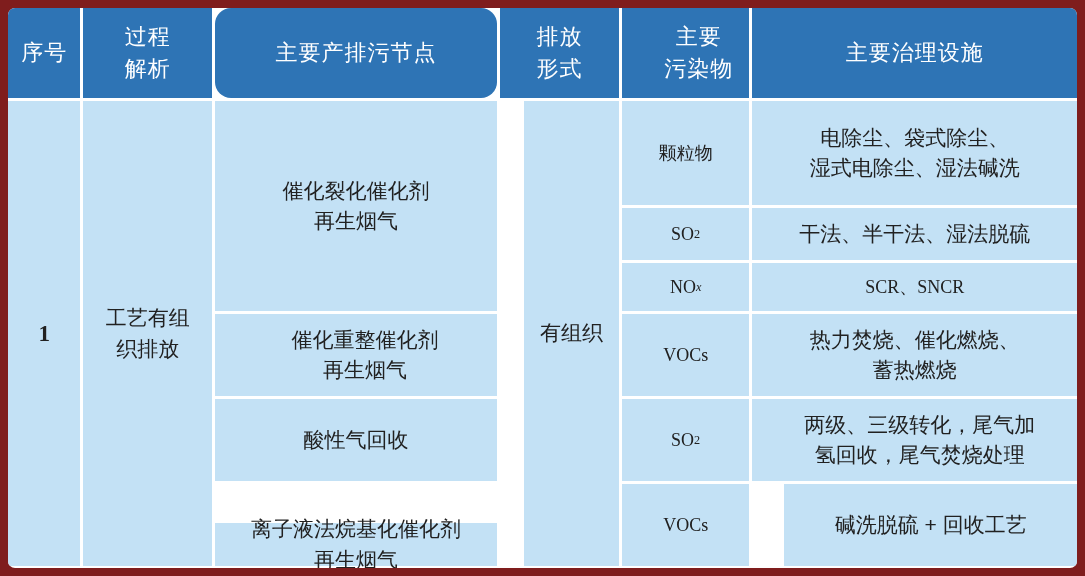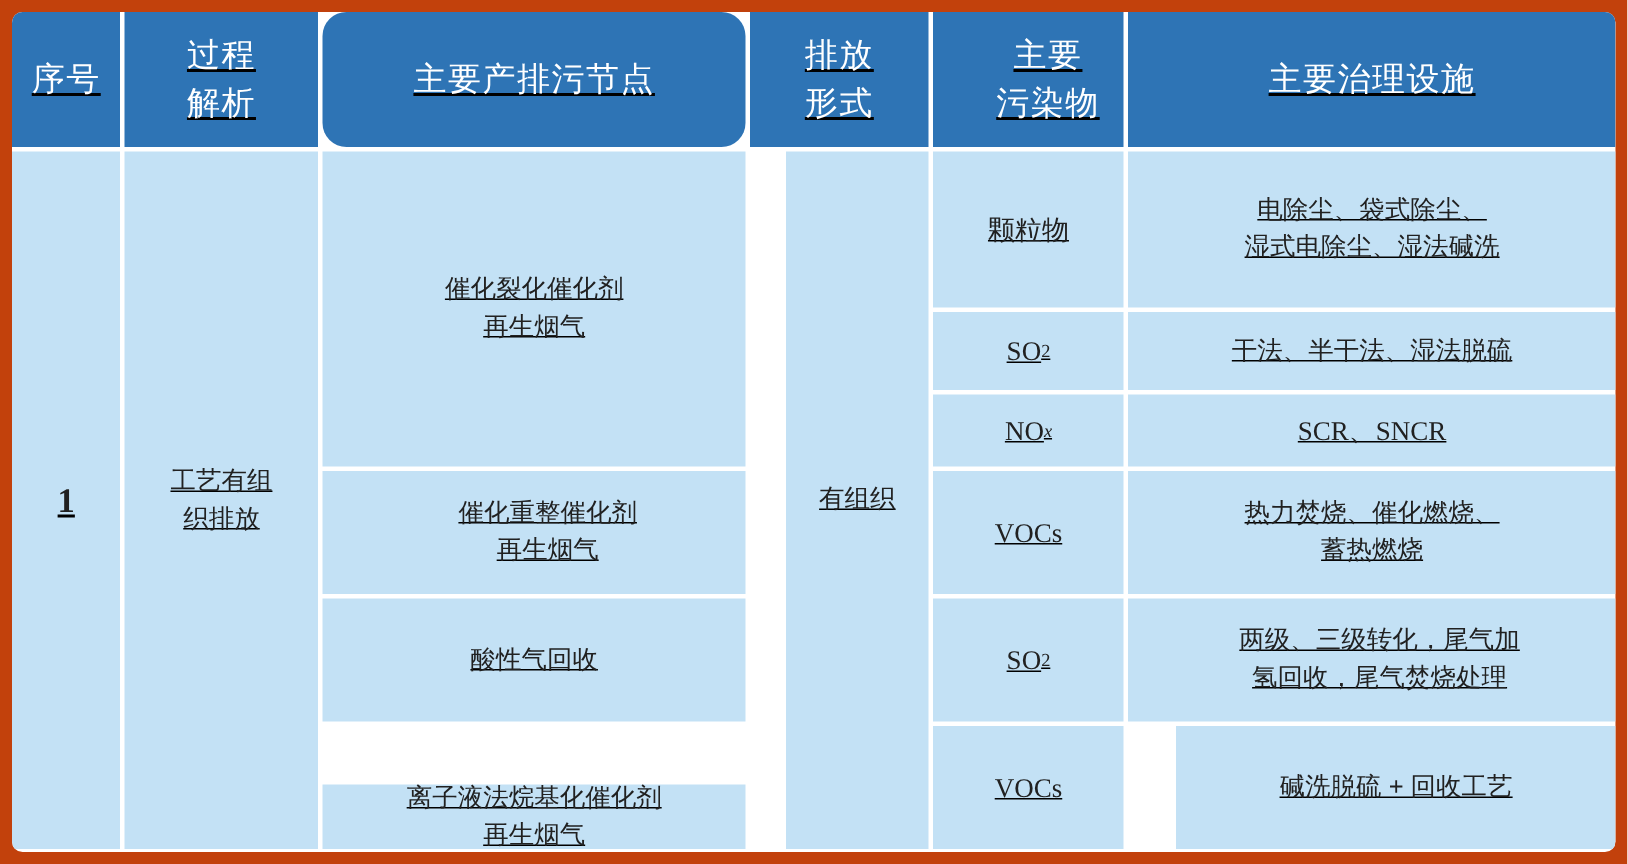--- a/index.html
+++ b/index.html
@@ -6,22 +6,21 @@
     margin: 0;
     padding: 0;
     background: #ffffff;
     font-family: "Liberation Sans", "DejaVu Sans", sans-serif;
   }
   .page {
     width: 1085px;
     height: 576px;
     box-sizing: border-box;
     padding: 8px;
-    background: #c2410c;
-    text-decoration: underline;
+    background: #7f1d1d;
   }
   .table {
     width: 100%;
     height: 100%;
     display: grid;
     grid-template-columns: 72fr 128fr 281fr 118fr 127fr 323fr;
     grid-template-rows: 90px 104px 52px 48px 82px 82px 82px;
     gap: 3px;
     background: #ffffff;
     border-radius: 7px;
@@ -40,21 +39,21 @@
   .th {
     background: #2e74b5;
     color: #ffffff;
     font-size: 22px;
     font-weight: 500;
     letter-spacing: 1px;
   }
   .td {
     background: #c3e1f5;
     color: #212121;
-    font-size: 17px;
+    font-size: 21px;
   }
   .serif {
     font-family: "Liberation Serif", "DejaVu Serif", serif;
     font-size: 18px;
   }
   .index-num {
     font-family: "Liberation Serif", "DejaVu Serif", serif;
     font-weight: bold;
     font-size: 23px;
   }

